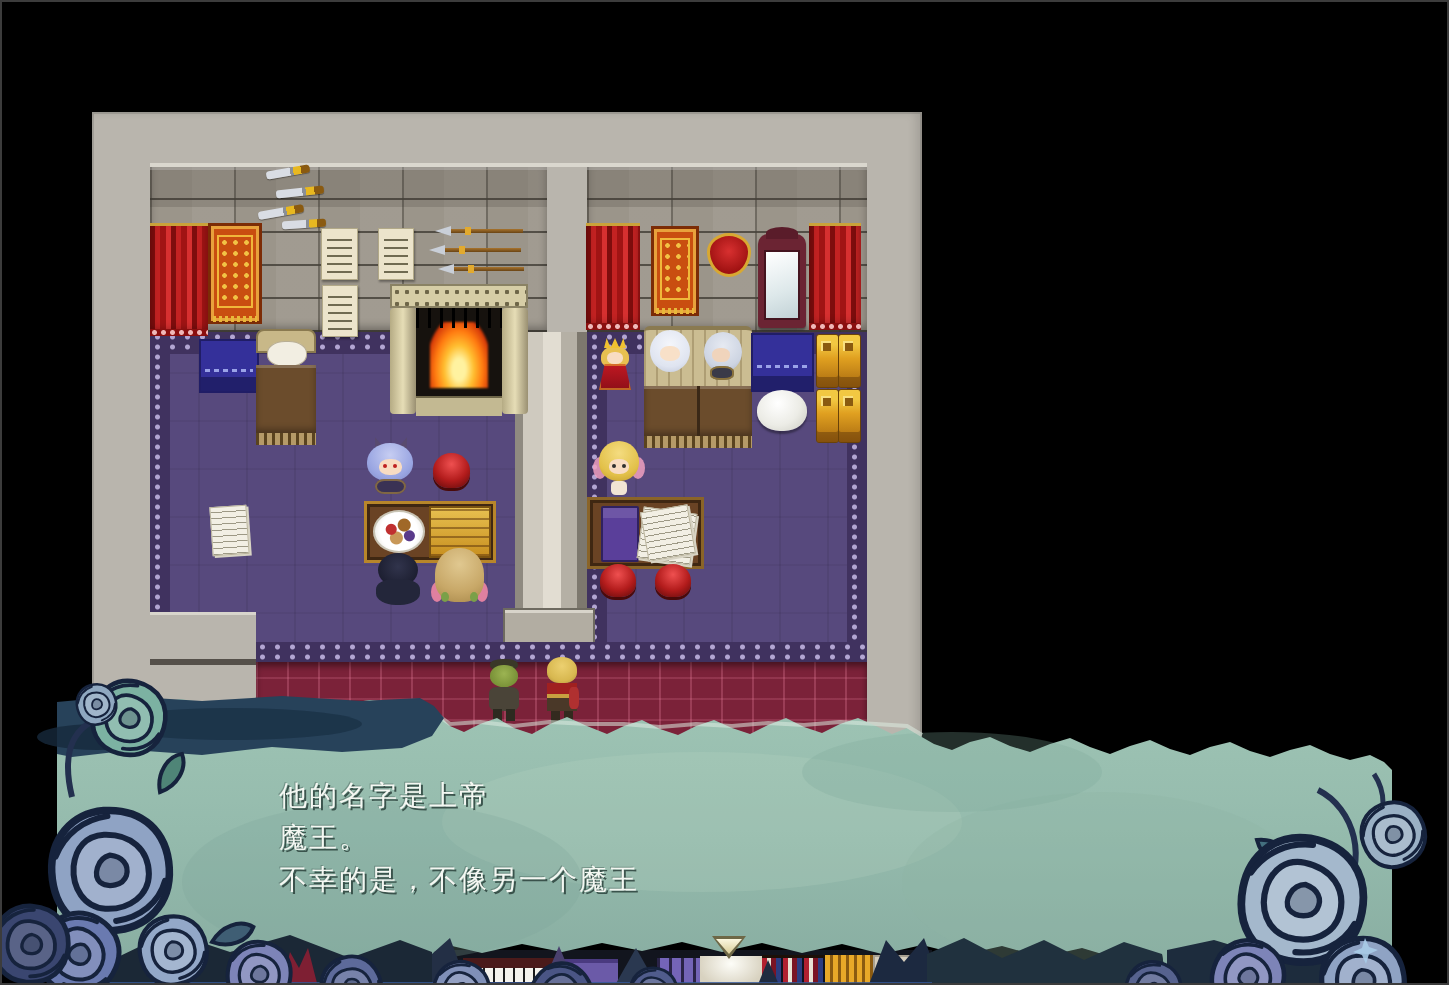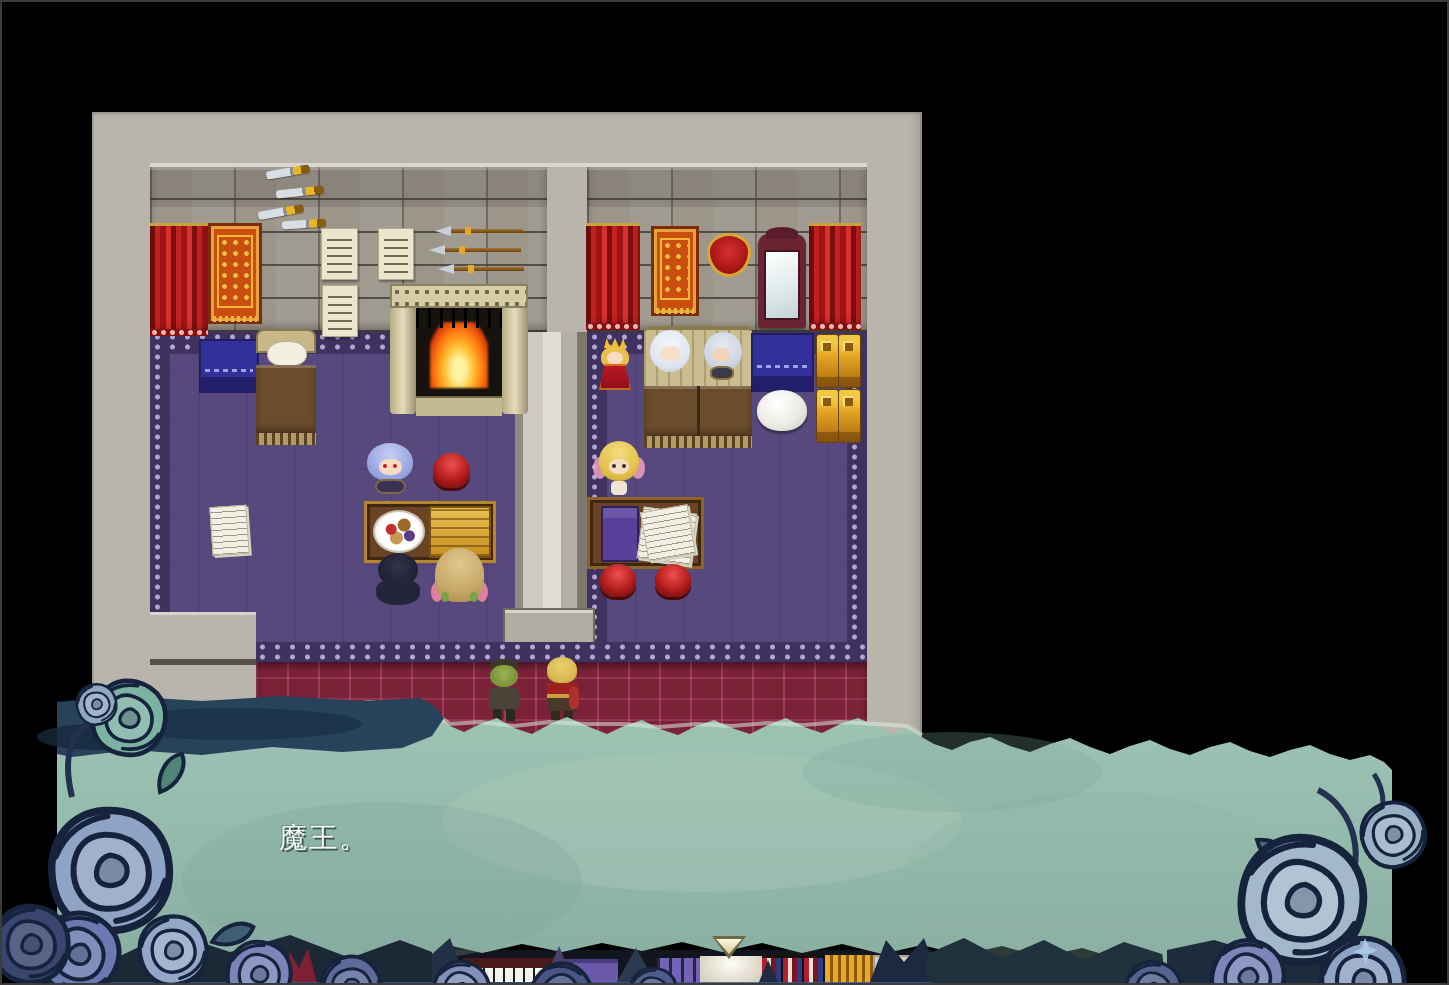--- a/index.html
+++ b/index.html
@@ -370,20 +370,22 @@
     <use href="#rose" transform="translate(1302,898) scale(1.55) rotate(6)" color="#a4b8cc"></use>
     <use href="#rose" transform="translate(1362,978) scale(1.05) rotate(-12)" color="#8fa3c4"></use>
     <use href="#rose" transform="translate(1247,975) scale(0.9) rotate(20)" color="#7d84b8"></use>
     <use href="#rose" transform="translate(1392,832) scale(0.8) rotate(-25)" color="#9ab0c4"></use>
     <use href="#rose" transform="translate(30,942) scale(0.95)" color="#3a4670"></use>
     <use href="#rose" transform="translate(1152,988) scale(0.7) rotate(10)" color="#56628e"></use>
 
     <path d="M1363,936 l4,9 9,3 -9,4 -3,10 -4,-9 -9,-3 9,-4 z" fill="#a8cce8" opacity="0.9"></path>
   </svg>
 
+  <div class="dlg-line" style="top:779px">他的名字是上帝</div>
   <div class="dlg-line" style="top:821px">魔王。</div>
+  <div class="dlg-line" style="top:863px">不幸的是，不像另一个魔王</div>
 
   <div class="abs" style="left:710px;top:934px;width:34px;height:23px">
     <b class="tri-outer"></b>
       <b class="tri-inner"></b>
   </div>
 
 </div>
 
 </body></html>

